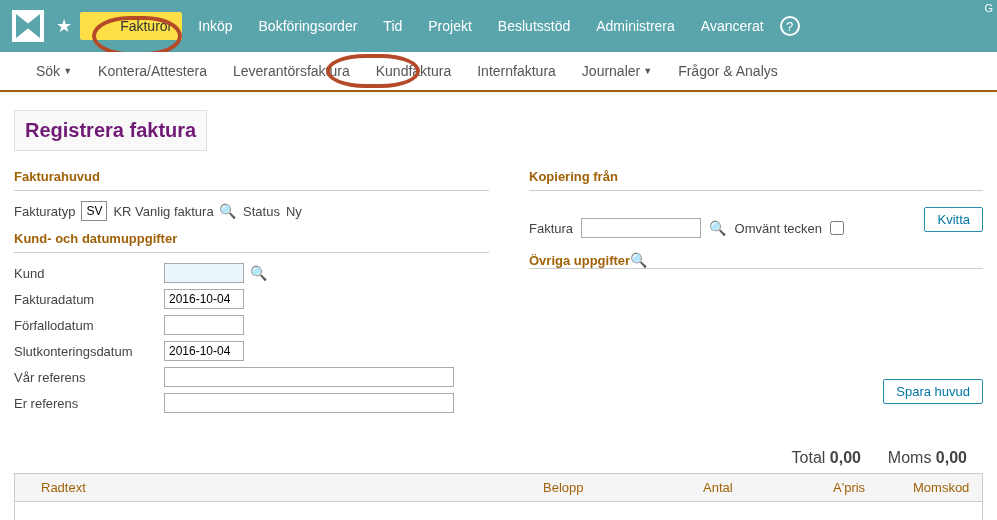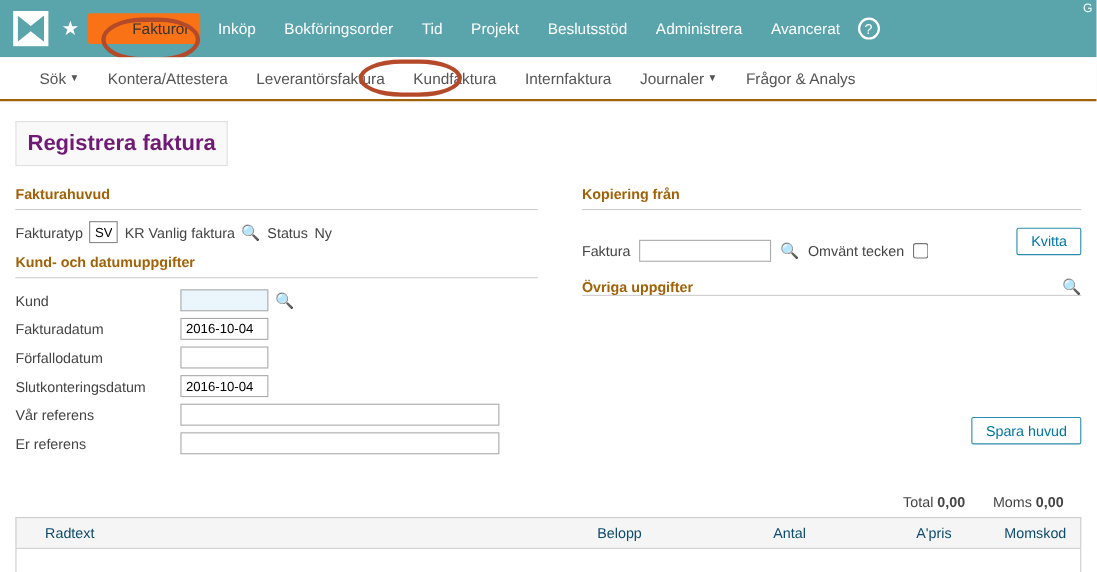--- a/index.html
+++ b/index.html
@@ -4,21 +4,21 @@
   <style>
     * { box-sizing: border-box; margin: 0; padding: 0; font-family: Arial, Helvetica, sans-serif; }
     body { background: #ffffff; font-size: 13px; color: #333; width: 997px; }
     
     .top-bar { background: #5aa4ac; height: 52px; display: flex; align-items: center; padding: 0 12px; color: #fff; position: relative; }
     .logo { width: 32px; height: 32px; background: #fff; margin-right: 12px; position: relative; }
     .logo::after { content: ""; position: absolute; inset: 4px; background: #5aa4ac; clip-path: polygon(0 0, 50% 40%, 100% 0, 100% 100%, 50% 60%, 0 100%); }
     .star-icon { color: #fff; font-size: 18px; margin-right: 8px; }
     .main-nav { display: flex; align-items: center; gap: 6px; flex: 1; }
     .main-nav-item { color: #fff; padding: 6px 10px; cursor: pointer; font-size: 14px; }
-    .main-nav-item.active-tab { background: #f97316; color: #333; border-radius: 2px; padding-left: 40px; }
+    .main-nav-item.active-tab { background: #fde047; color: #333; border-radius: 2px; padding-left: 40px; }
     
     .highlight-oval1 { position: absolute; left: 92px; top: 16px; width: 90px; height: 40px; border: 4px solid #b54a2a; border-radius: 50% / 60%; pointer-events: none; }
     .highlight-oval2 { position: absolute; left: 326px; top: 2px; width: 94px; height: 34px; border: 4px solid #b54a2a; border-radius: 50% / 60%; pointer-events: none; }
 
     .help-icon { width: 20px; height: 20px; border: 2px solid #fff; border-radius: 50%; display: flex; align-items: center; justify-content: center; color: #fff; font-size: 13px; cursor: pointer; }
     .top-right-letter { position: absolute; right: 4px; top: 2px; color: #fff; font-size: 11px; }
 
     .sub-nav { background: #fff; border-bottom: 2px solid #a16207; height: 40px; display: flex; align-items: center; padding: 0 30px; gap: 14px; position: relative; box-shadow: 0 1px 4px rgba(0,0,0,0.05);}
     .sub-nav-item { color: #555; padding: 4px 6px; cursor: pointer; font-size: 14px; display: flex; align-items: center; gap: 3px; }
     .caret { font-size: 9px; }
@@ -47,27 +47,27 @@
     .input-with-icon { display: flex; align-items: center; gap: 6px; }
 
     .right-top-row { display: flex; align-items: center; justify-content: space-between; }
     .right-middle-row { display: flex; align-items: center; gap: 8px; margin-top: 17px; }
     .checkbox { width: 14px; height: 14px; }
 
     .btn { border: 1px solid #2a8caf; background: #fff; color: #0076a3; padding: 4px 12px; cursor: pointer; border-radius: 2px; font-size: 13px;}
     .btn-save { float: right; }
 
     .spacer-sm { height: 14px;}
-    .ovriga-row { display: flex; justify-content: space-between; align-items: center; }
-
-    .totals-row { text-align: right; padding: 6px 16px; font-size: 13px; color: #444; }
+    .ovriga-row { display: flex; justify-content: flex-start; align-items: center; }
+
+    .totals-row { text-align: right; padding: 6px 16px; font-size: 16px; color: #444; }
     .totals-row .bold0 { font-weight: bold; }
     .totals-row .gap { display: inline-block; width: 18px;}
 
-    .table-header { display: flex; background: #f5f5f5; border: 1px solid #ccc; padding: 6px 8px; font-size: 13px; color: #0c4a6e;}
+    .table-header { display: flex; background: #f5f5f5; border: 1px solid #ccc; padding: 6px 8px; font-size: 13px; color: #a16207;}
     .table-body-area { border: 1px solid #ccc; border-top: none; height: 48px; background: #fff;}
     .th-radtext { flex: 0 0 520px; padding-left: 18px;}
     .th-belopp { flex: 0 0 160px; text-align: left;}
     .th-antal { flex: 0 0 130px; text-align: left;}
     .th-apris { flex: 0 0 80px; text-align: left;}
     .th-momskod { flex: 1; text-align: left;}
   </style>
 </head>
 <body>
 

